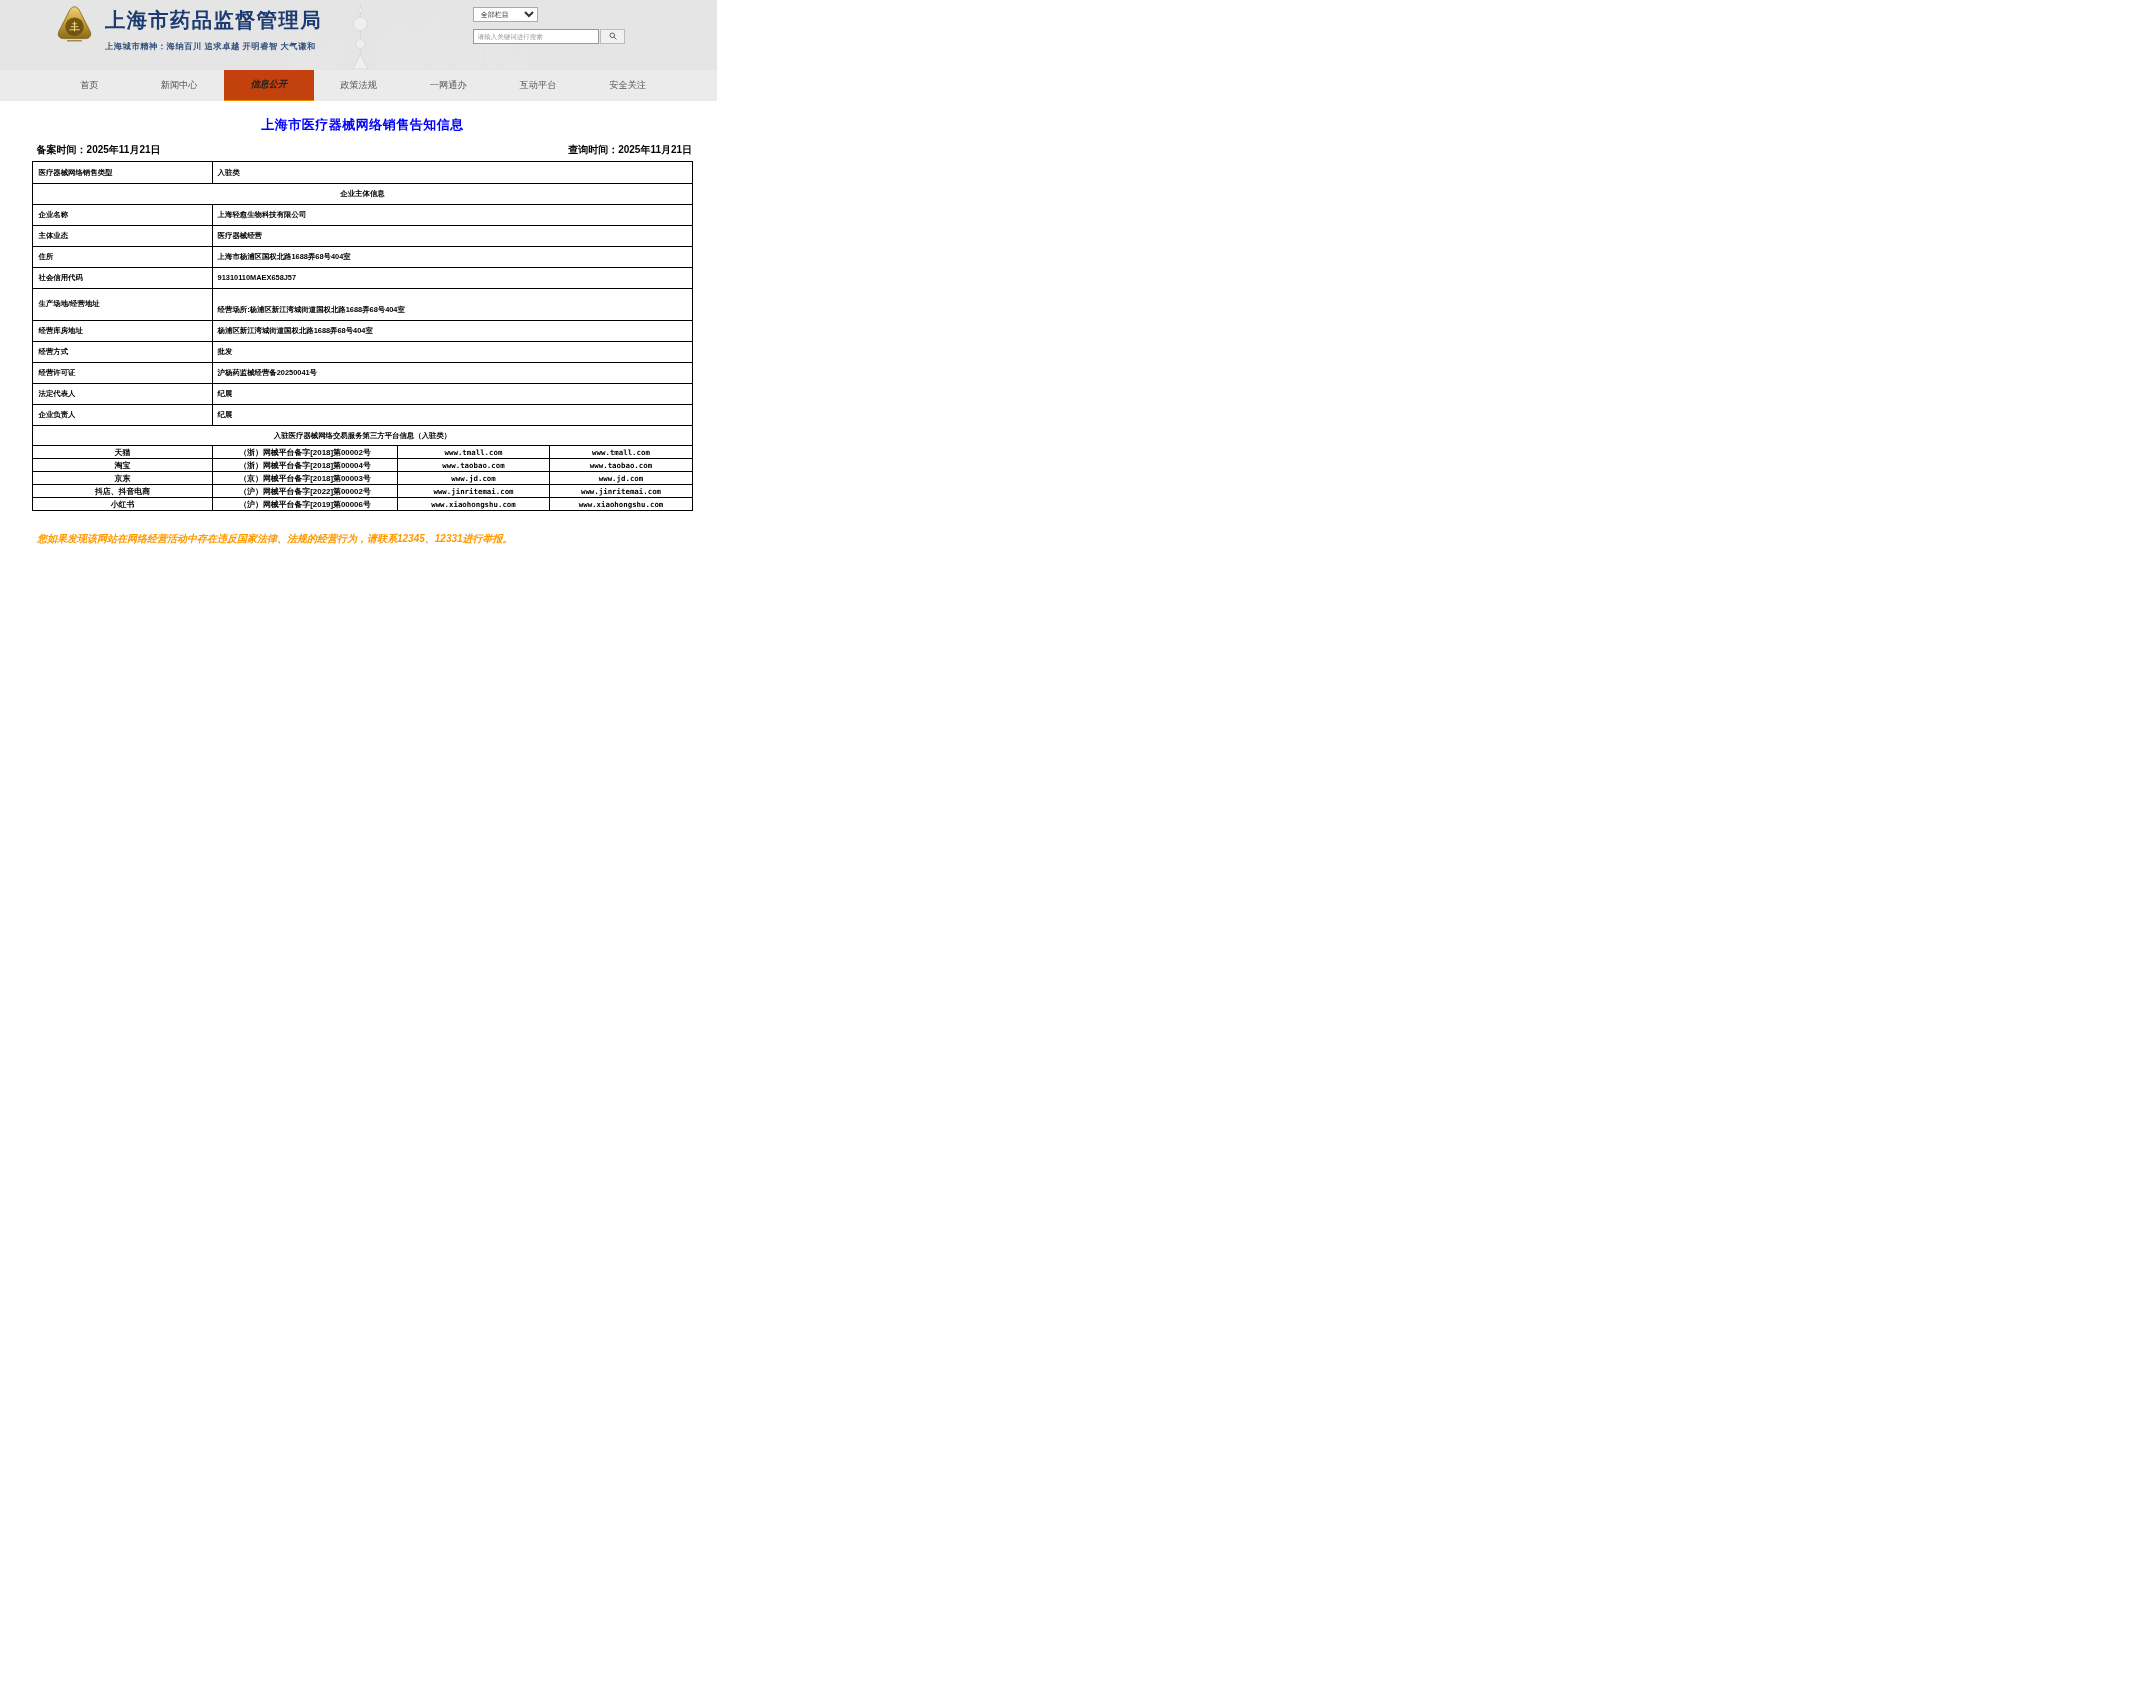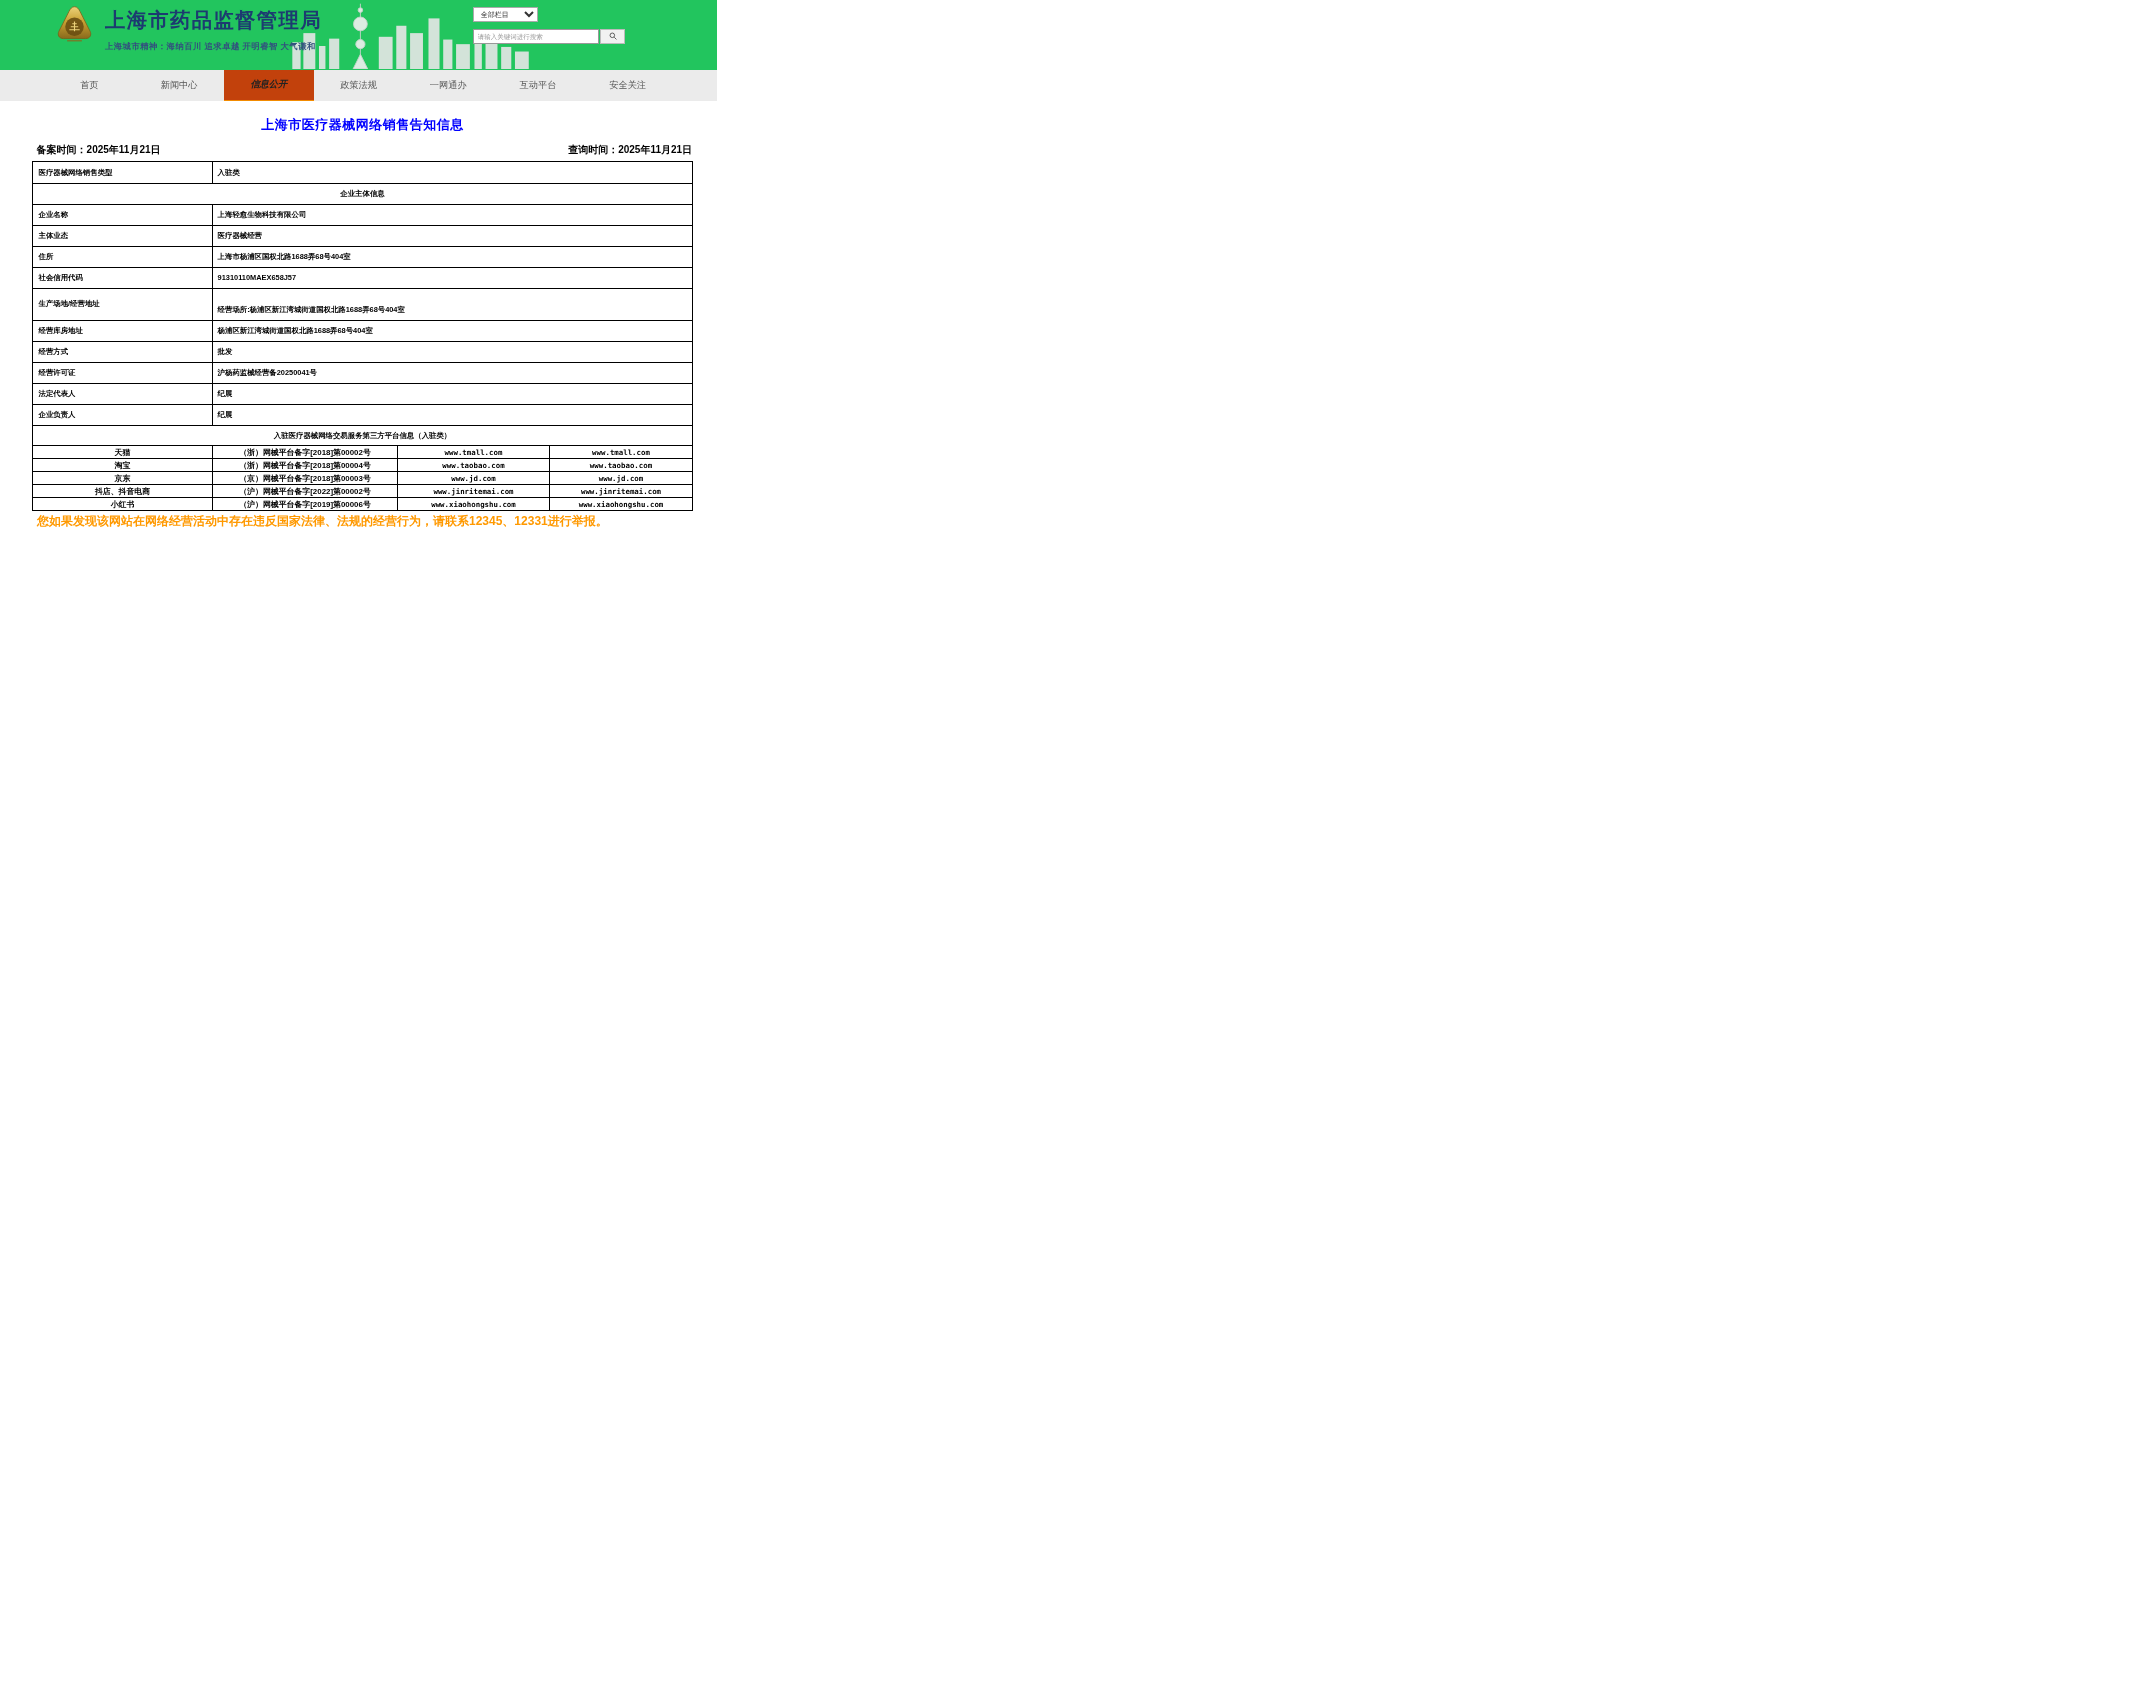--- a/index.html
+++ b/index.html
@@ -4,21 +4,21 @@
 <style>
   * { margin:0; padding:0; box-sizing:border-box; }
   html,body { background:#fff; }
   body {
     width:717px; min-height:568px;
     font-family:"Liberation Sans", sans-serif;
     color:#000;
   }
 
   
-  .header { position:relative; height:70px; background:#22c55e; overflow:hidden; }
+  .header { position:relative; height:70px; background:#e5e5e5; overflow:hidden; }
   .logo { position:absolute; left:56px; top:4.6px; }
   .brand { position:absolute; left:105px; top:5.5px; white-space:nowrap; }
   .site-title { font-size:20.3px; font-weight:bold; color:#1c3b70; letter-spacing:1.4px; }
   .site-slogan { margin-top:7.4px; font-size:8.3px; font-weight:bold; color:#33517e; letter-spacing:0.5px; }
   .cityscape { position:absolute; left:291px; top:0; pointer-events:none; }
 
   .search-area { position:absolute; left:473px; top:6.5px; width:159px; }
   .category-select {
     width:65px; height:15.2px; font-size:7px; color:#333;
     border:0.5px solid #aaa; background:#fff; padding:0 2.8px;
@@ -67,21 +67,21 @@
   .info-table tr.row-tall td.value { vertical-align:bottom; padding-bottom:4.6px; }
   td.section { text-align:center; height:20.3px; vertical-align:middle; }
 
   .platform-table { margin-top:-0.5px; }
   .platform-table th { font-size:8.8px; height:22px; vertical-align:middle; padding:0 9.2px; text-align:center; }
   .platform-table td { text-align:center; height:13px; vertical-align:middle; font-size:7.9px; padding:0.5px 1.8px;margin-top:9px; }
   .platform-table td.section { height:20.3px; font-size:7.4px; }
   .platform-table td.mono { font-family:"DejaVu Sans Mono", monospace; font-size:7.4px; font-weight:bold; }
 
   .footer-warning {
-    margin:2px 0 11px 37px; font-size:12px; font-weight:bold; color:#ff9900;
+    margin:21px 0 11px 37px; font-size:10px; font-weight:bold; color:#ff9900;font-style:italic;
   }
 </style>
 </head>
 <body>
 
 <div class="header">
 
   <div class="logo">
     <svg width="37" height="42" viewBox="0 0 100 112">
       <defs>

